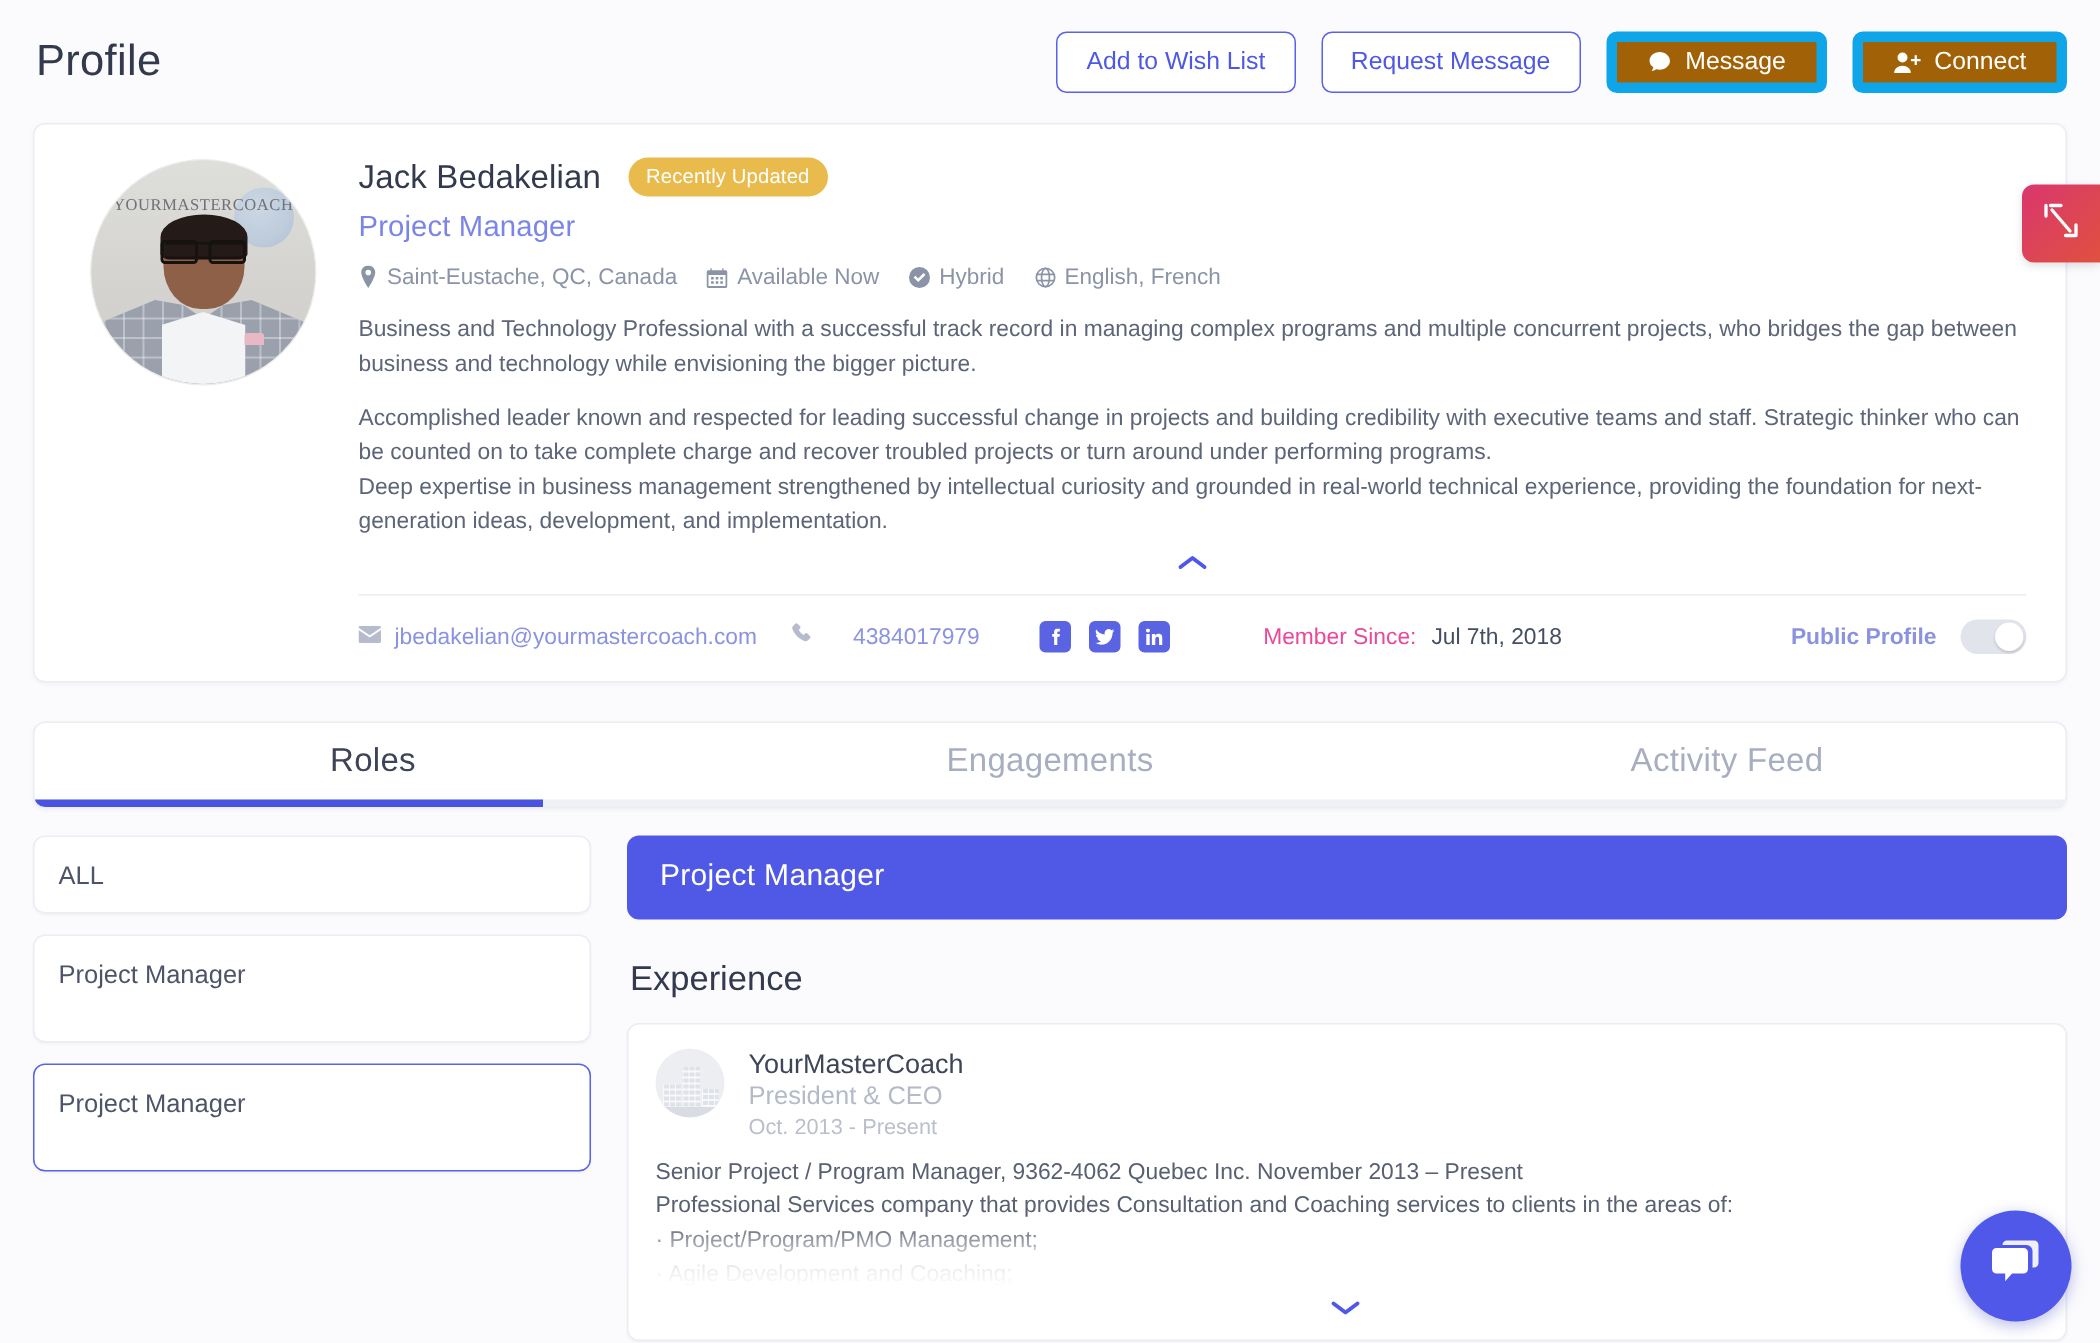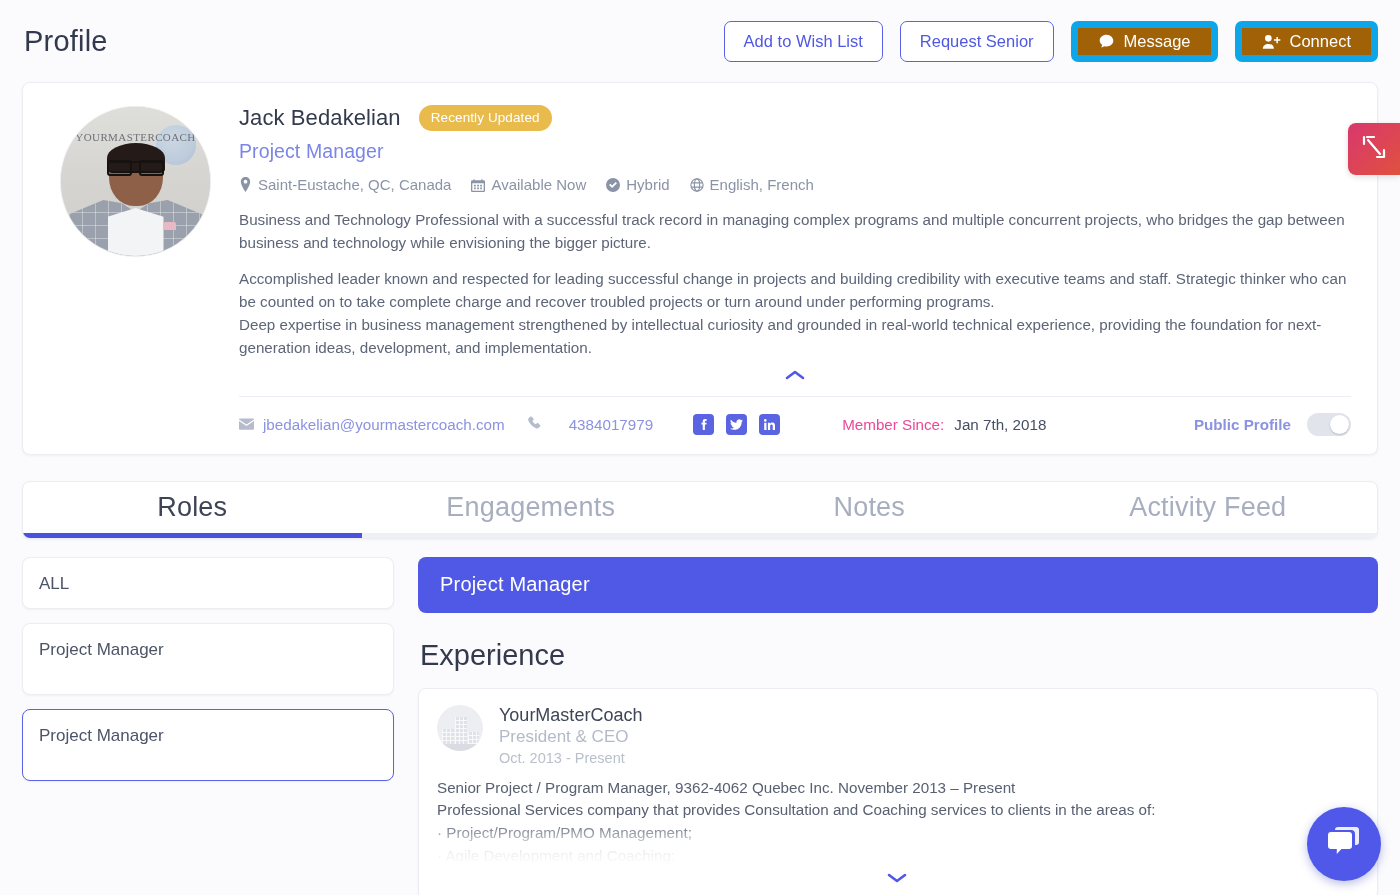--- a/index.html
+++ b/index.html
@@ -162,21 +162,21 @@
     background: #ffffff;
     border: 1px solid #ececf3;
     border-radius: 8px;
     box-shadow: 0 1px 3px rgba(40,45,75,.05);
     position: relative;
     overflow: hidden;
   }
   .tabs { display: flex; height: 51px; }
   .tab {
     flex: 1 1 0; display: flex; align-items: center; justify-content: center;
-    font-size: 27px; color: #a7aec0; cursor: pointer; letter-spacing: .2px;
+    font-size: 22px; color: #a7aec0; cursor: pointer; letter-spacing: .2px;
   }
   .tab.active { color: #3e4455; }
   .tab-underline { height: 5px; background: #eef0f5; display: flex; }
   .tab-underline .fill { width: 25%; background: #4a52e0; }
 
   
   .content { display: flex; margin: 18px 22px 0; gap: 24px; }
   .roles-col { width: 372px; flex: 0 0 372px; }
   .role-card {
     background: #ffffff;
@@ -192,21 +192,21 @@
   .role-card.tall { min-height: 72px; }
   .role-card.selected { border: 1.6px solid #5a63e8; min-height: 72px; }
 
   .detail-col { flex: 1 1 auto; min-width: 0; }
   .detail-header {
     background: #5059e6; color: #ffffff;
     border-radius: 8px;
     height: 56px; display: flex; align-items: center;
     padding: 0 22px; font-size: 20px; letter-spacing: .2px;
   }
-  .section-title { font-size: 29px; color: #333a4d; margin: 26px 0 16px 2px; font-weight: 400; }
+  .section-title { font-size: 23px; color: #333a4d; margin: 26px 0 16px 2px; font-weight: 400; }
   .exp-card {
     background: #ffffff;
     border: 1px solid #ececf3;
     border-radius: 8px;
     box-shadow: 0 1px 2px rgba(40,45,75,.05);
     padding: 16px 20px 10px 18px;
     margin-bottom: 18px;
     position: relative;
   }
   .exp-top { display: flex; gap: 16px; }
@@ -264,21 +264,21 @@
 
 <div class="topbar">
   <div class="page-title">Profile</div>
   <div class="topbar-actions">
 
     <button class="btn btn-outline">
       <span>Add to Wish List</span>
     </button>
 
     <button class="btn btn-outline">
-      <span>Request Senior</span>
+      <span>Request Message</span>
     </button>
 
     <button class="btn btn-primary">
       <span>
         <svg width="17" height="17" viewBox="0 0 20 20" fill="#ffffff">
             <path d="M10 2C5.58 2 2 5.03 2 8.75c0 2.1 1.14 3.97 2.93 5.2-.12.9-.5 2-1.25 2.85 1.6-.2 2.85-.85 3.6-1.35.85.23 1.76.35 2.72.35 4.42 0 8-3.03 8-6.75S14.42 2 10 2z"></path>
           </svg>
       </span>
       <span>Message</span>
     </button>
@@ -408,38 +408,37 @@
         </span>
         <span class="social">
           <svg width="11" height="11" viewBox="0 0 16 16" fill="#ffffff">
               <path d="M3.6 16H.3V5.3h3.3V16zM1.9 3.9A1.9 1.9 0 111.9 0a1.9 1.9 0 010 3.9zM16 16h-3.3v-5.2c0-1.2 0-2.8-1.7-2.8s-2 1.4-2 2.7V16H5.7V5.3H8.9v1.5h.1c.4-.8 1.5-1.7 3.1-1.7 3.3 0 3.9 2.2 3.9 5V16z"></path>
             </svg>
         </span>
       </div>
 
       <div class="member-since">
         <span class="member-label">Member Since:</span>
-        <span class="member-value">Jan 7th, 2018</span>
+        <span class="member-value">Jul 7th, 2018</span>
       </div>
 
       <div class="public-wrap">
         <span class="public-label">Public Profile</span>
         <span class="toggle">
           <span class="knob"></span>
         </span>
       </div>
     </div>
   </div>
 </div>
 
 <div class="tabs-card">
   <div class="tabs">
     <div class="tab active">Roles</div>
     <div class="tab">Engagements</div>
-    <div class="tab">Notes</div>
     <div class="tab">Activity Feed</div>
   </div>
   <div class="tab-underline">
     <div class="fill"></div>
   </div>
 </div>
 
 <div class="content">
 
   <div class="roles-col">

